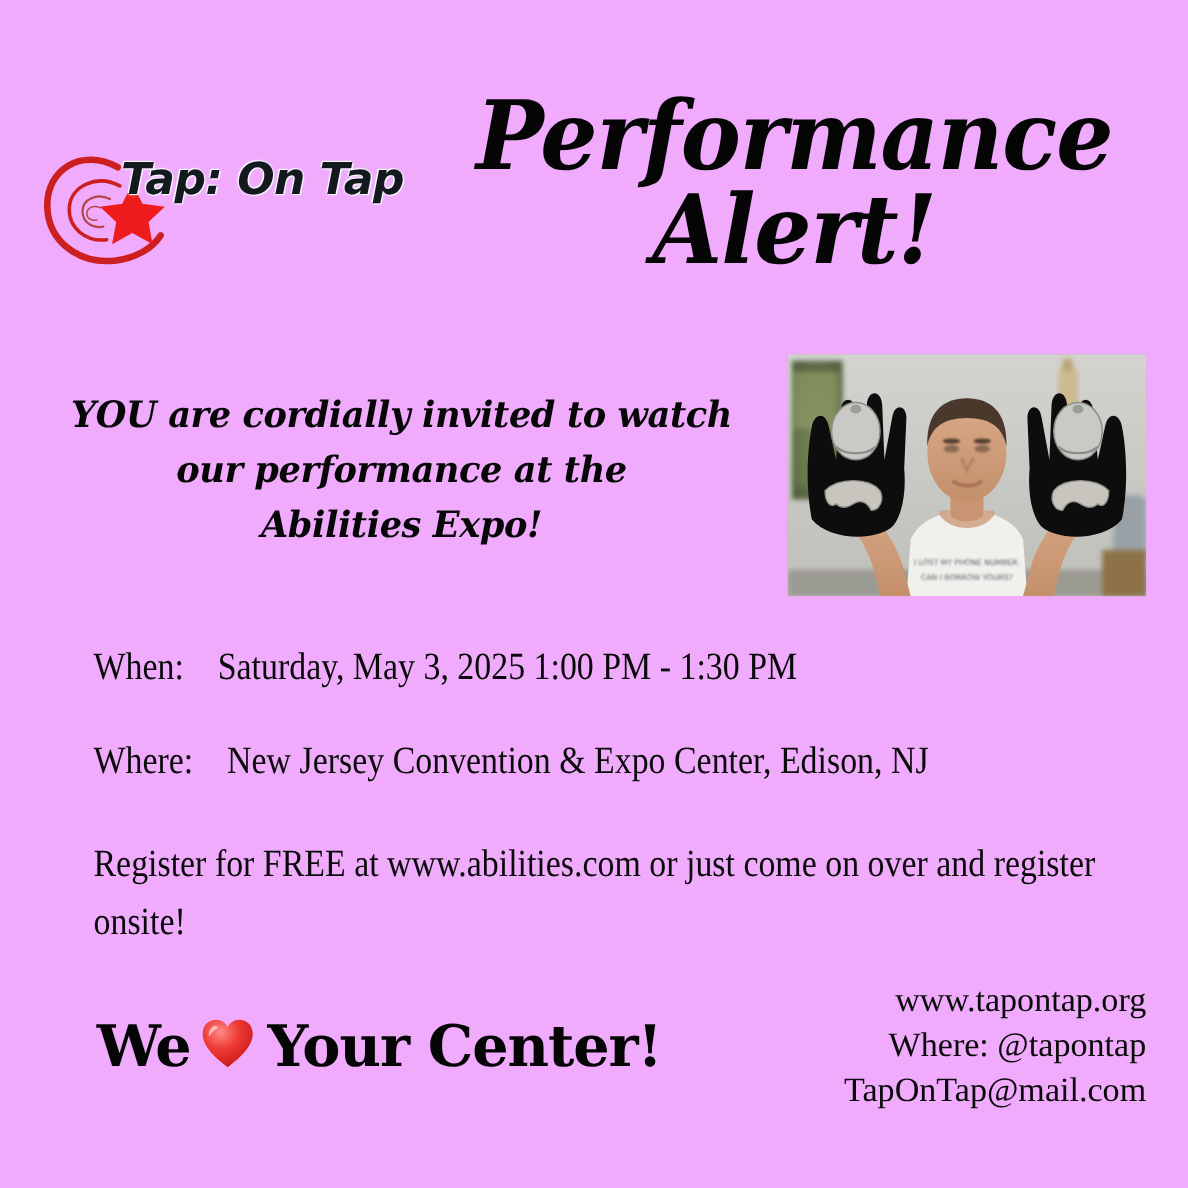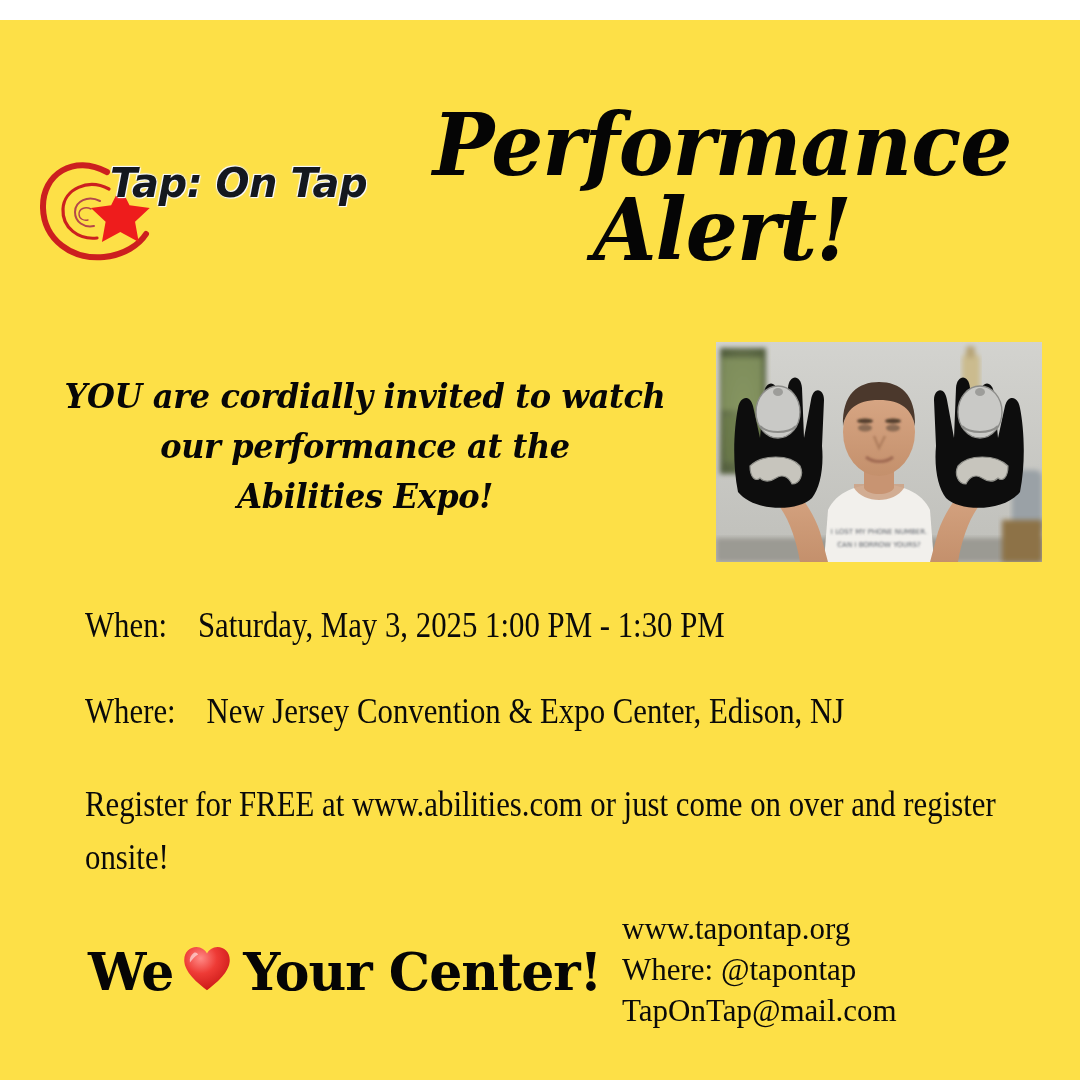--- a/index.html
+++ b/index.html
@@ -12,22 +12,21 @@
     height: 1080px;
     position: relative;
     overflow: hidden;
     font-family: "Liberation Serif", serif;
     color: #000000;
   }
 
   .flyer {
     position: absolute;
     inset: 0;
-    background: #fde047;
-    margin-top: 20px;
+    background: #f0abfc;
   }
 
   
   .logo {
     position: absolute;
     left: 38px;
     top: 128px;
     width: 330px;
     height: 120px;
   }
@@ -146,21 +145,21 @@
     top: -2px;
   }
   .support .heart svg { display: block; width: 100%; height: 100%; }
 
   
   .contact {
     position: absolute;
     right: 38px;
     top: 888px;
     width: 420px;
-    text-align: left;
+    text-align: right;
     font-family: "Liberation Serif", serif;
     font-size: 31px;
     line-height: 1.33;
     color: #0a0a0a;
   }
   .contact div { white-space: nowrap; }
 </style>
 </head>
 <body>
 

